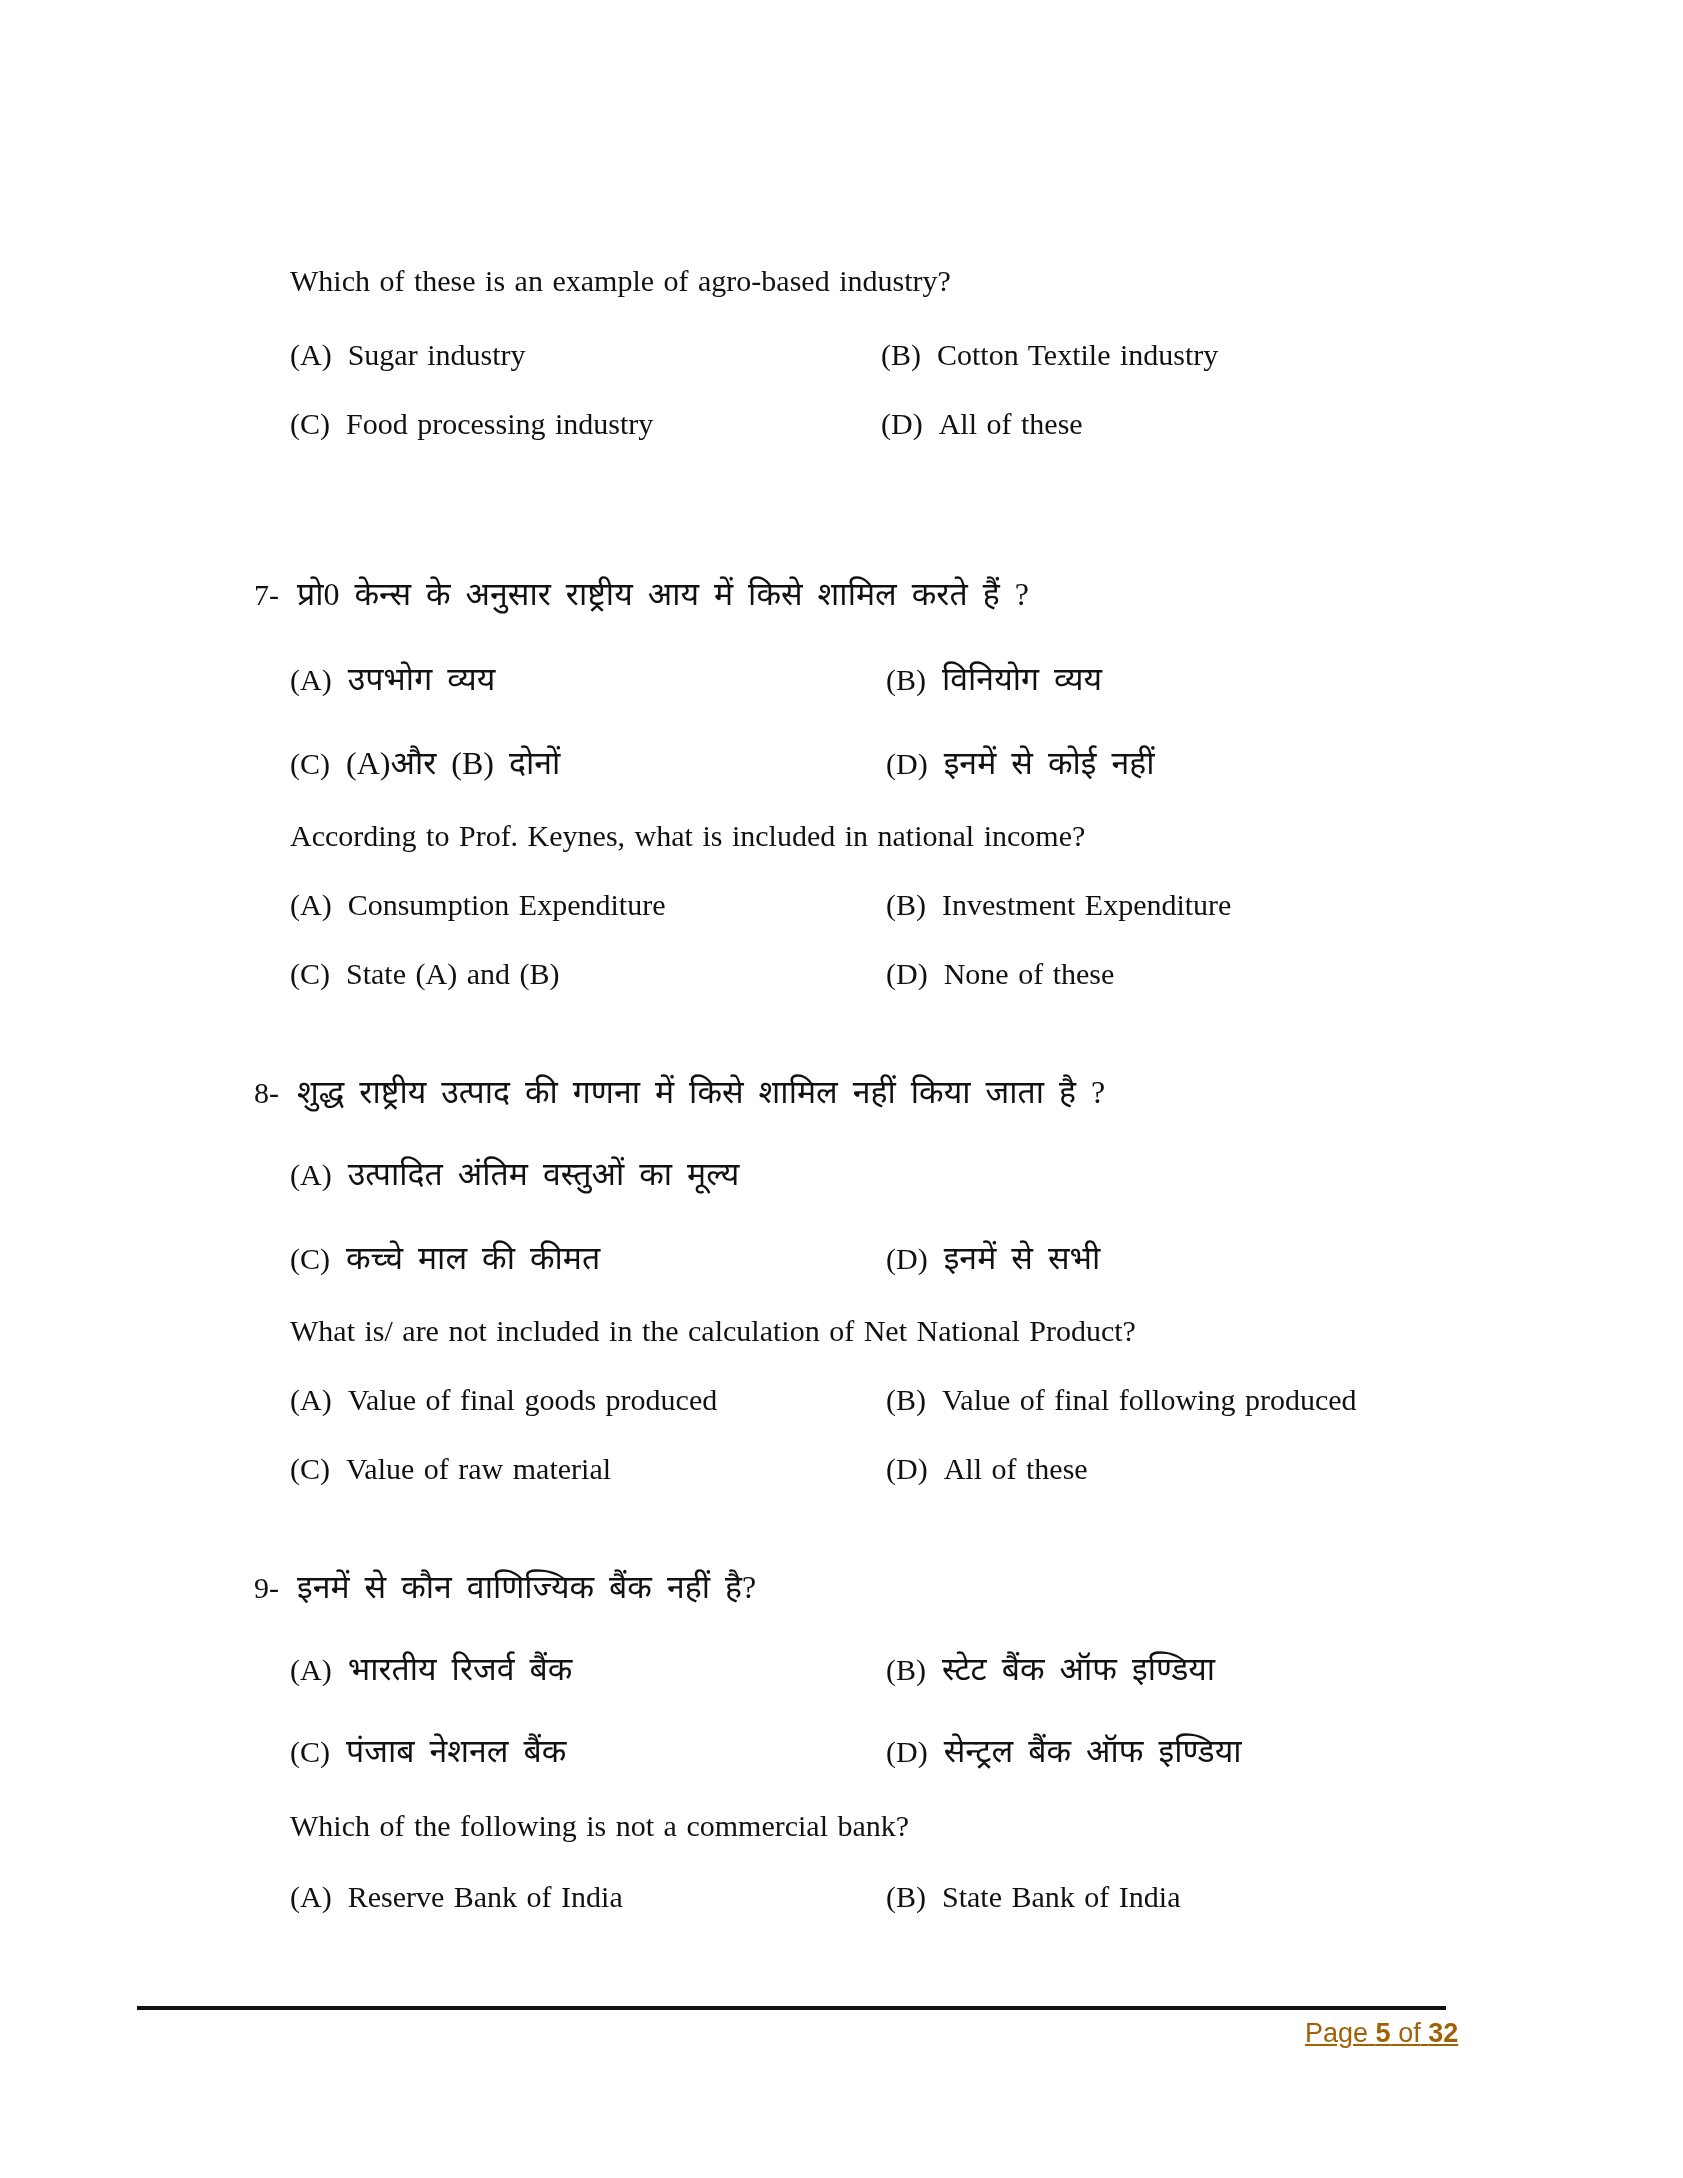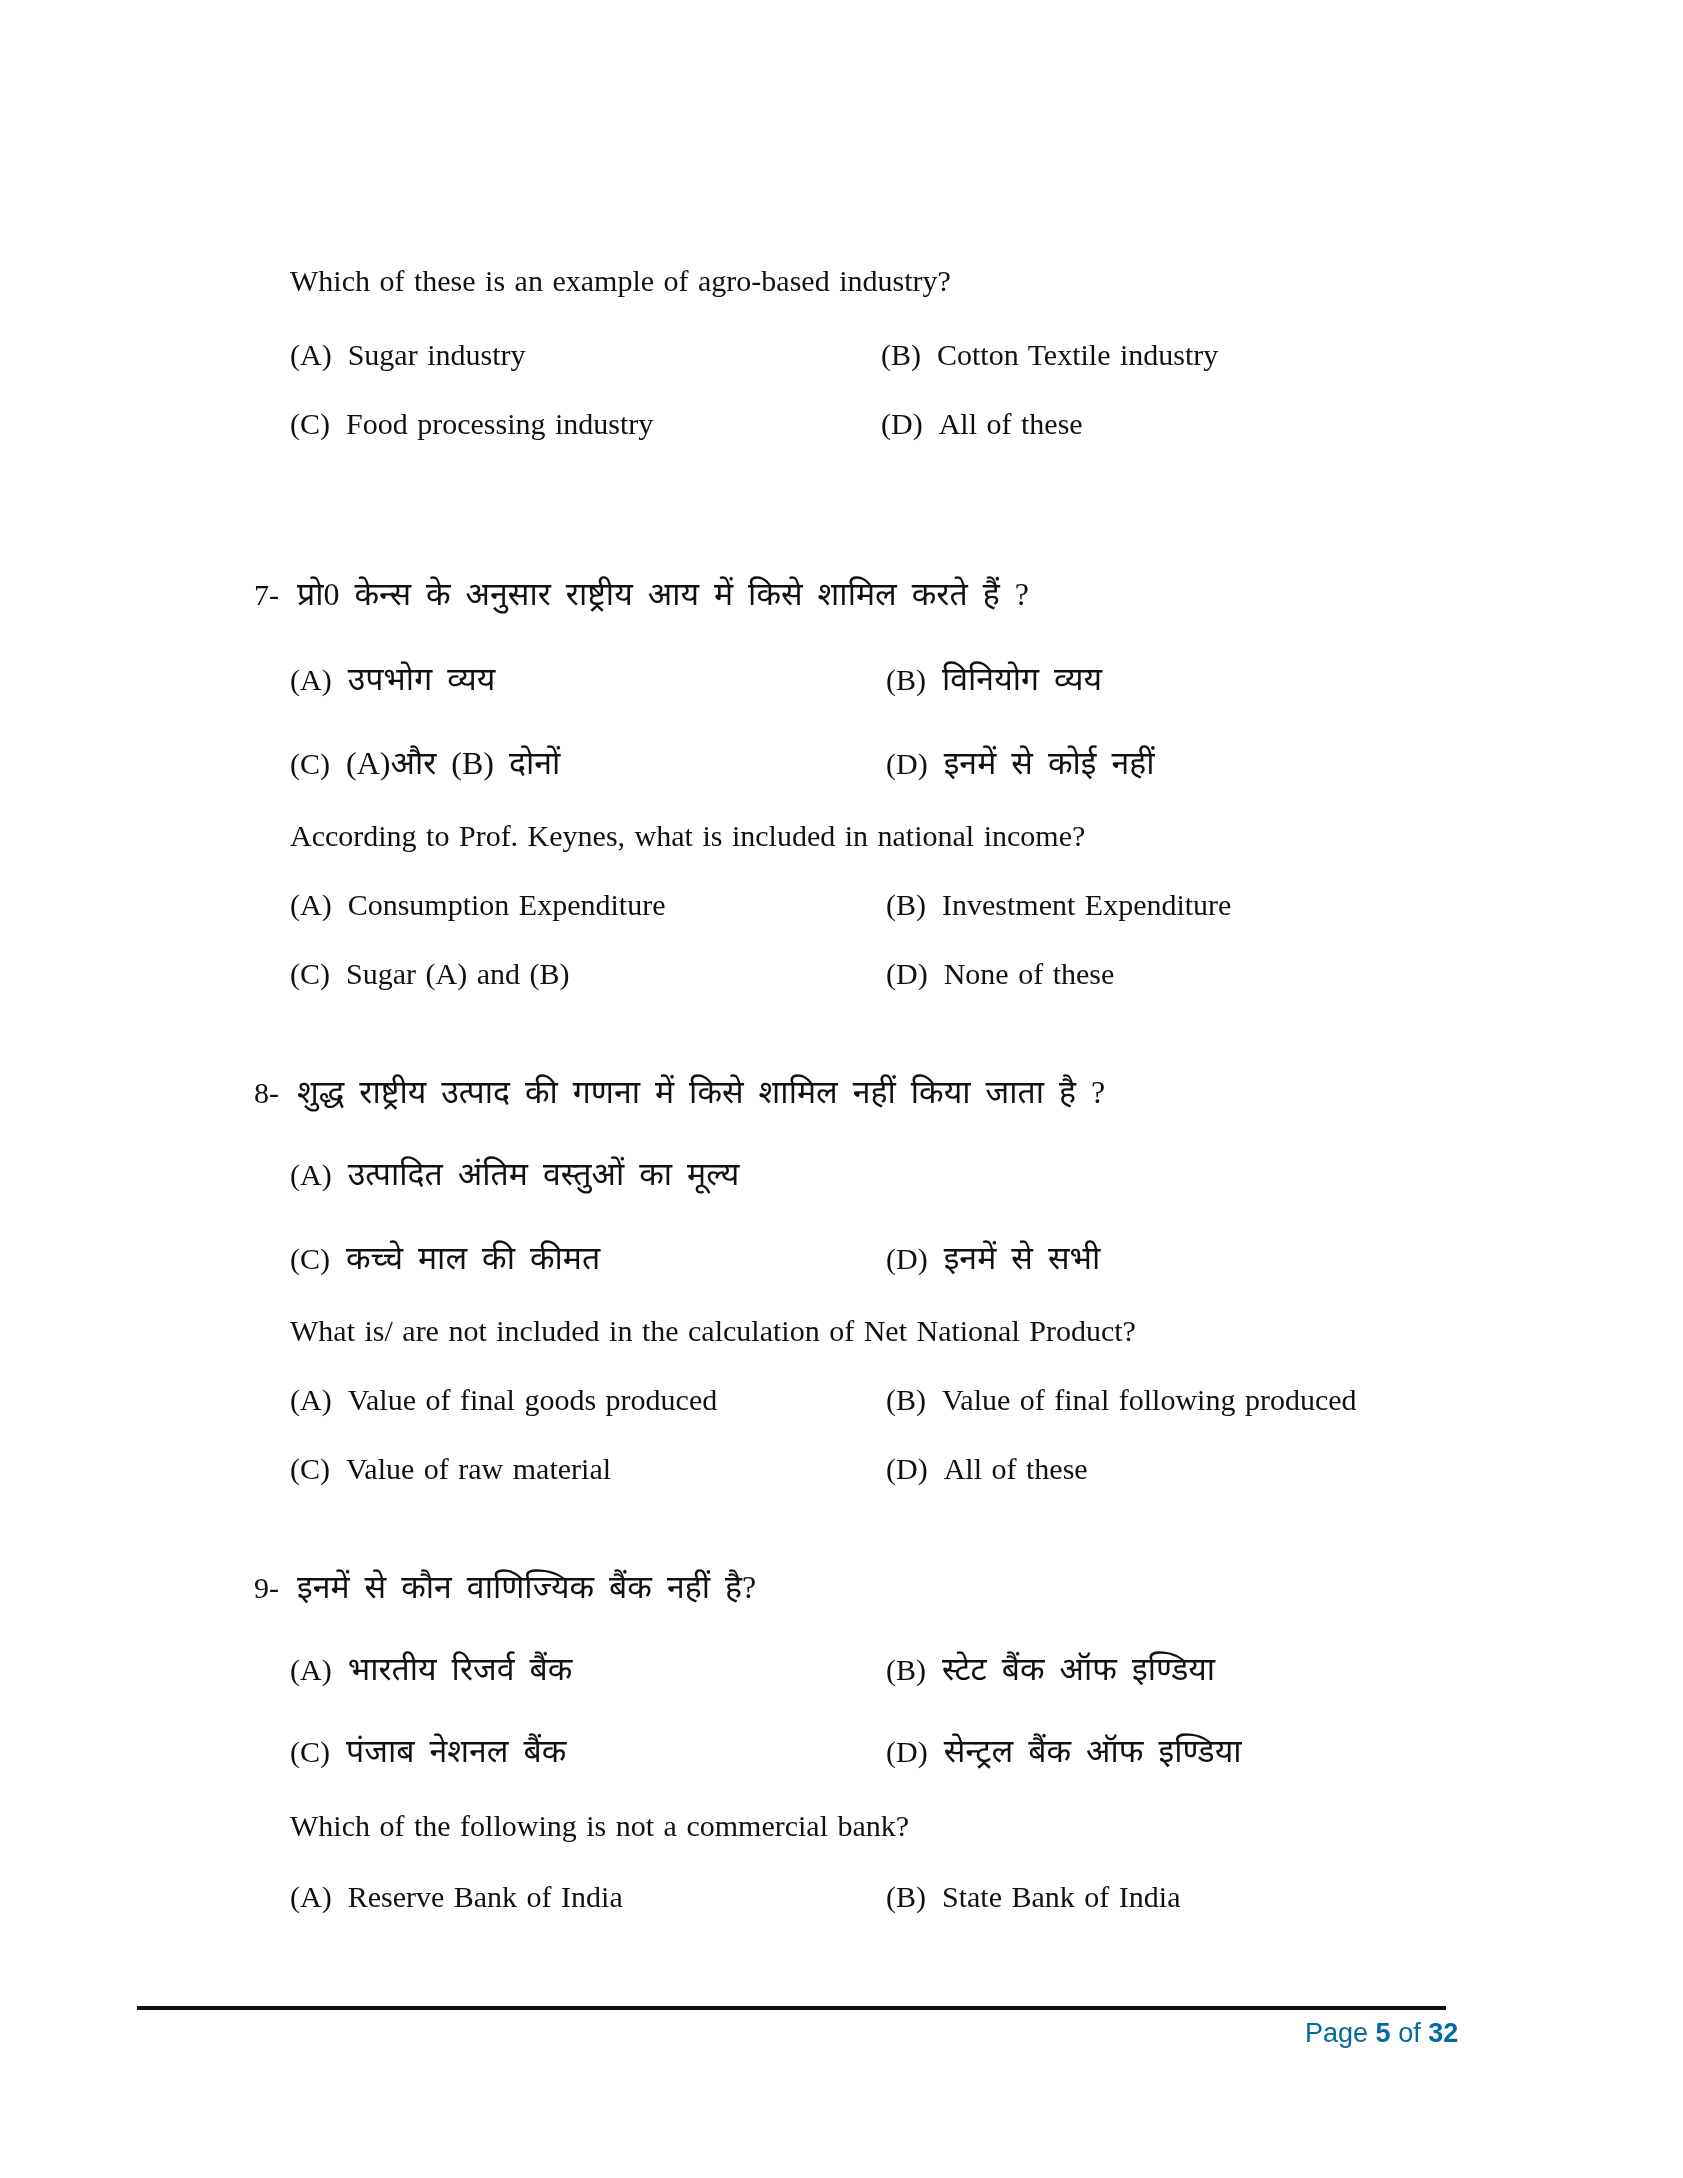--- a/index.html
+++ b/index.html
@@ -41,22 +41,23 @@
     width: 1309px;
     height: 4px;
     background: #111111;
   }
   .footer-text {
     position: absolute;
     left: 1305px;
     top: 2018px;
     font-family: "Liberation Sans", sans-serif;
     font-size: 27px;
-    color: #0369a1;
+    color: #a16207;
     white-space: nowrap;
+    text-decoration: underline;
   }
   .footer-text .b { font-weight: bold; }
 </style>
 </head>
 <body>
 
 <div class="page">
 
   <div class="line en" style="left:290px; top:260px">
     <span>Which of these is an example of agro-based industry?</span>
@@ -93,21 +94,21 @@
   <div class="line en" style="left:290px; top:815px">
     <span>According to Prof. Keynes, what is included in national income?</span>
   </div>
   <div class="line en" style="left:290px; top:884px">
     <span class="okey">(A)</span><span class="otext">Consumption Expenditure</span>
   </div>
   <div class="line en" style="left:886px; top:884px">
     <span class="okey">(B)</span><span class="otext">Investment Expenditure</span>
   </div>
   <div class="line en" style="left:290px; top:953px">
-    <span class="okey">(C)</span><span class="otext">Sugar (A) and (B)</span>
+    <span class="okey">(C)</span><span class="otext">State (A) and (B)</span>
   </div>
   <div class="line en" style="left:886px; top:953px">
     <span class="okey">(D)</span><span class="otext">None of these</span>
   </div>
 
   <div class="line hi" style="left:254px; top:1065px">
     <span class="qnum en">8-</span><span class="qtext">शुद्ध राष्ट्रीय उत्पाद की गणना में किसे शामिल नहीं किया जाता है ?</span>
   </div>
   <div class="line hi" style="left:290px; top:1147px">
     <span class="okey en">(A)</span><span class="otext">उत्पादित अंतिम वस्तुओं का मूल्य</span>

